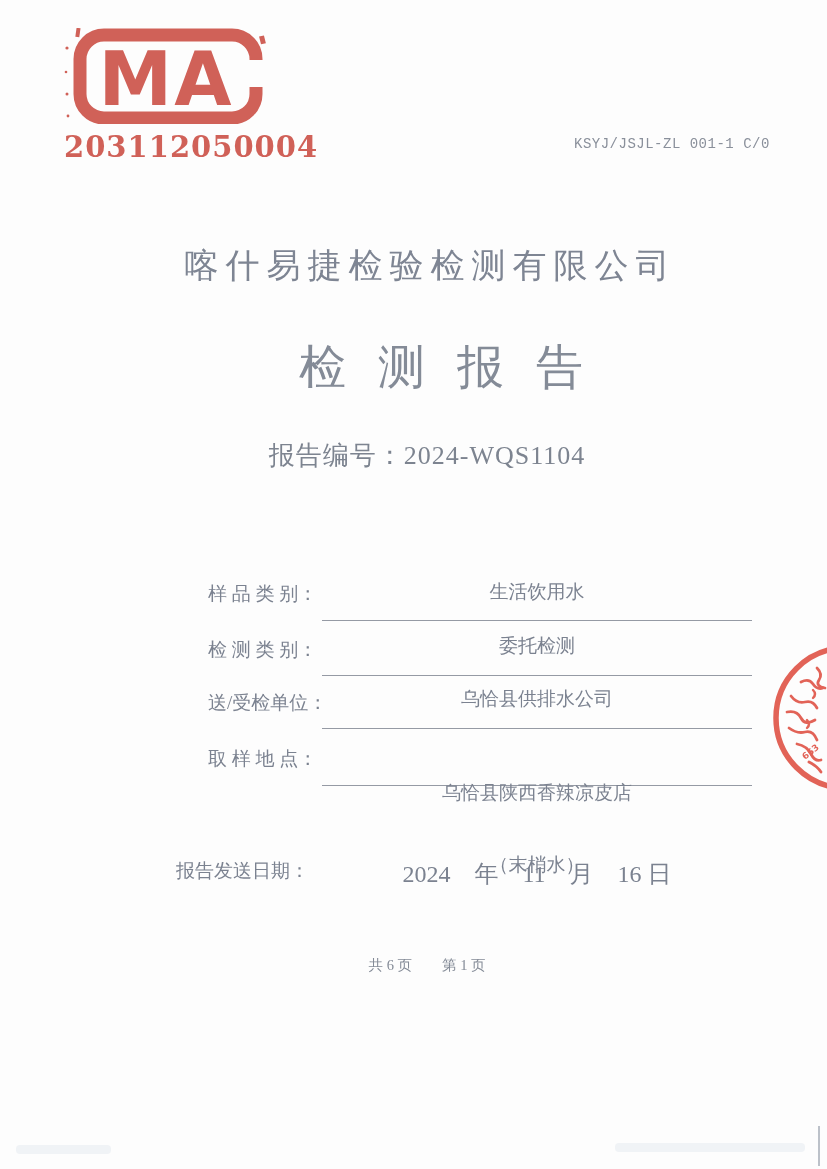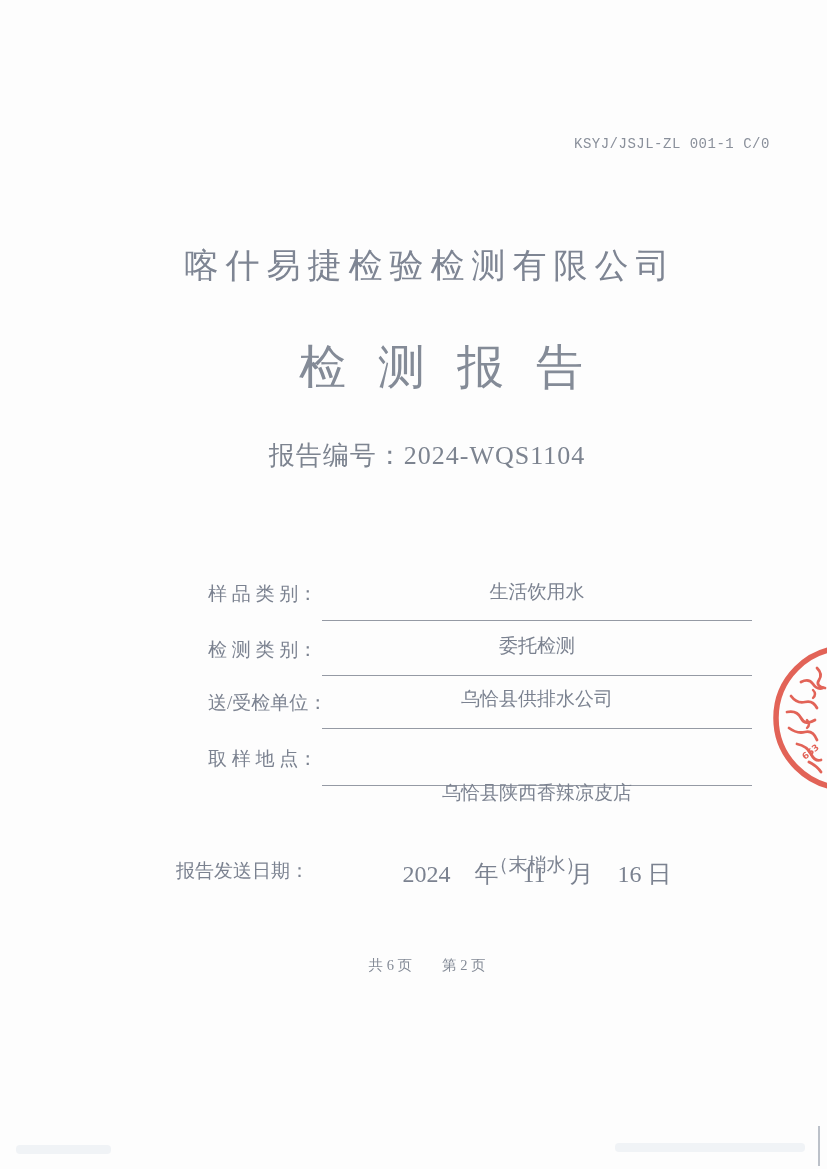--- a/index.html
+++ b/index.html
@@ -111,20 +111,38 @@
   }
   .bleed{position:absolute;height:9px;background:#f0f3f6;border-radius:4px;}
   .bleed-a{left:16px;top:1145px;width:95px;}
   .bleed-b{left:615px;top:1143px;width:190px;}
 </style>
 </head>
 <body>
 
 <div class="page">
 
+  <div class="cma-stamp">
+    <svg width="210" height="96" viewBox="0 0 210 96">
+
+      <circle cx="3" cy="20" r="1.6" fill="#cd544b"></circle>
+      <circle cx="2" cy="44" r="1.3" fill="#cd544b"></circle>
+      <circle cx="3" cy="66" r="1.5" fill="#cd544b"></circle>
+      <circle cx="4" cy="88" r="1.4" fill="#cd544b"></circle>
+      <rect x="12" y="0" width="4" height="9" fill="#cd544b" transform="rotate(8 14 4)"></rect>
+      <rect x="196" y="8" width="5" height="8" fill="#cd544b" transform="rotate(-14 198 12)"></rect>
+
+      <rect x="16" y="7" width="176" height="83" rx="24" fill="none" stroke="#cd544b" stroke-width="13"></rect>
+
+      <rect x="170" y="32" width="40" height="27" fill="#fdfdfd"></rect>
+
+      <text x="102" y="77" text-anchor="middle" font-family="'DejaVu Sans','Liberation Sans',sans-serif" font-size="74" font-weight="900" letter-spacing="2" fill="#cd544b">MA</text>
+    </svg>
+    <div class="cma-number">203112050004</div>
+  </div>
 
   <div class="doc-code">KSYJ/JSJL-ZL 001-1 C/0</div>
 
   <div class="company-name">喀什易捷检验检测有限公司</div>
 
   <div class="report-title">检测报告</div>
 
   <div class="report-no"><span>报告编号：</span><span>2024-WQS1104</span></div>
 
   <div class="field-label fl1">样 品 类 别：</div>
@@ -138,21 +156,21 @@
 
   <div class="field-label fl4">取 样 地 点：</div>
   <div class="field-value fv4">
     <div>乌恰县陕西香辣凉皮店</div>
     <div>（末梢水）</div>
   </div>
 
   <div class="date-label">报告发送日期：</div>
   <div class="date-value">2024　年　11　月　16 日</div>
 
-  <div class="footer"><span>共 6 页</span><span class="gap"></span><span>第 2 页</span></div>
+  <div class="footer"><span>共 6 页</span><span class="gap"></span><span>第 1 页</span></div>
 
   <svg class="side-stamp" viewBox="0 0 66 160">
     <g stroke="#e0564a" fill="none" stroke-linecap="round">
       <circle cx="85" cy="80" r="70" stroke-width="5.5"></circle>
 
       <path d="M56,30 q6,6 2,12 t6,8" stroke-width="2.8"></path>
       <path d="M40,44 q8,-4 12,2 t10,4" stroke-width="2.8"></path>
       <path d="M30,58 q6,8 14,6 t12,6" stroke-width="2.8"></path>
       <path d="M26,74 q10,-2 14,6 t14,2" stroke-width="2.8"></path>
       <path d="M28,90 q8,6 16,4 t12,8" stroke-width="2.8"></path>

